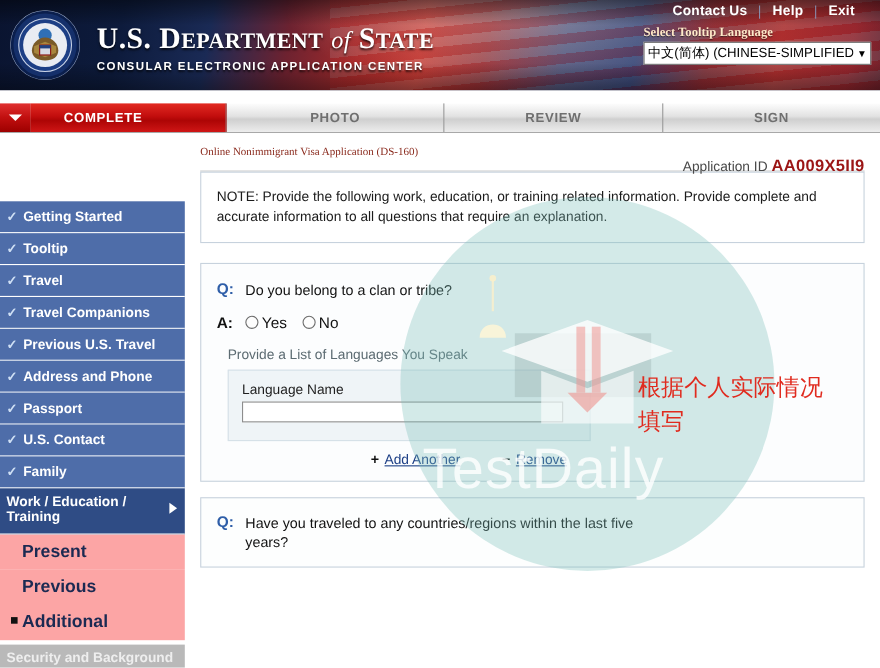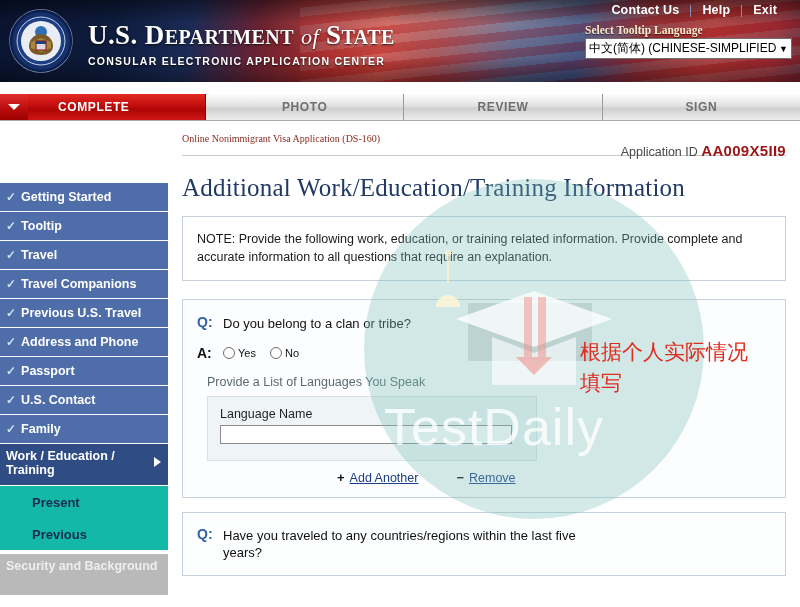--- a/index.html
+++ b/index.html
@@ -201,24 +201,24 @@
   .side-item.current .arrow {
     position: absolute; right: 7px; top: 13px;
     width: 0; height: 0;
     border-top: 5px solid transparent;
     border-bottom: 5px solid transparent;
     border-left: 7px solid #ffffff;
   }
   .side-sub {
     height: 32px;
     display: flex; align-items: center;
-    padding-left: 32px;
-    font-size: 13px; font-weight: bold;
+    padding-left: 20px;
+    font-size: 16px; font-weight: bold;
     color: #1b2a52;
-    background: #14b8a6;
+    background: #fca5a5;
     position: relative;
   }
   .side-sub .bullet {
     position: absolute; left: 10px; top: 11px;
     width: 6px; height: 6px; background: #111;
   }
   .side-item.disabled {
     background: #b9b9b9;
     color: #eeeeee;
     height: 42px;
@@ -292,21 +292,21 @@
   }
   .qtext { font-size: 13px; color: #111; line-height: 17px; padding-top: 1px; }
   .arow { display: flex; align-items: center; }
   .alab {
     color: #111; font-weight: bold; font-size: 14px;
     width: 26px; flex: 0 0 26px;
   }
   .radio-opt {
     display: flex; align-items: center;
     margin-right: 14px;
-    font-size: 11px; color: #111;
+    font-size: 14px; color: #111;
   }
   .radio-dot {
     width: 12px; height: 12px;
     border: 1px solid #6d6d6d;
     border-radius: 50%;
     background: #fdfdfd;
     margin-right: 3px;
   }
 
   .sub-label {
@@ -492,20 +492,24 @@
       <div class="side-item current">
         <span>Work / Education / Training</span>
         <span class="arrow"></span>
       </div>
 
       <div class="side-sub">
         <span>Present</span>
       </div>
       <div class="side-sub">
         <span>Previous</span>
+      </div>
+      <div class="side-sub">
+        <span class="bullet"></span>
+        <span>Additional</span>
       </div>
 
       <div class="side-item disabled">
         <span>Security and Background</span>
       </div>
     </div>
 
     <div class="maincol">
 
       <div class="wm">
@@ -526,21 +530,20 @@
 
       <div class="app-header">
         <div class="lhs">Online Nonimmigrant Visa Application (DS-160)</div>
         <div class="rhs">
           <span>Application ID</span>
           <b>AA009X5II9</b>
         </div>
       </div>
       <div class="hr-line"></div>
 
-      <div class="page-title">Additional Work/Education/Training Information</div>
 
       <div class="note-box">NOTE: Provide the following work, education, or training related information. Provide complete and accurate information to all questions that require an explanation.</div>
 
       <div class="qbox">
         <div class="qrow">
           <span class="qlab">Q:</span>
           <span class="qtext">Do you belong to a clan or tribe?</span>
         </div>
         <div class="arow">
           <span class="alab">A:</span>

